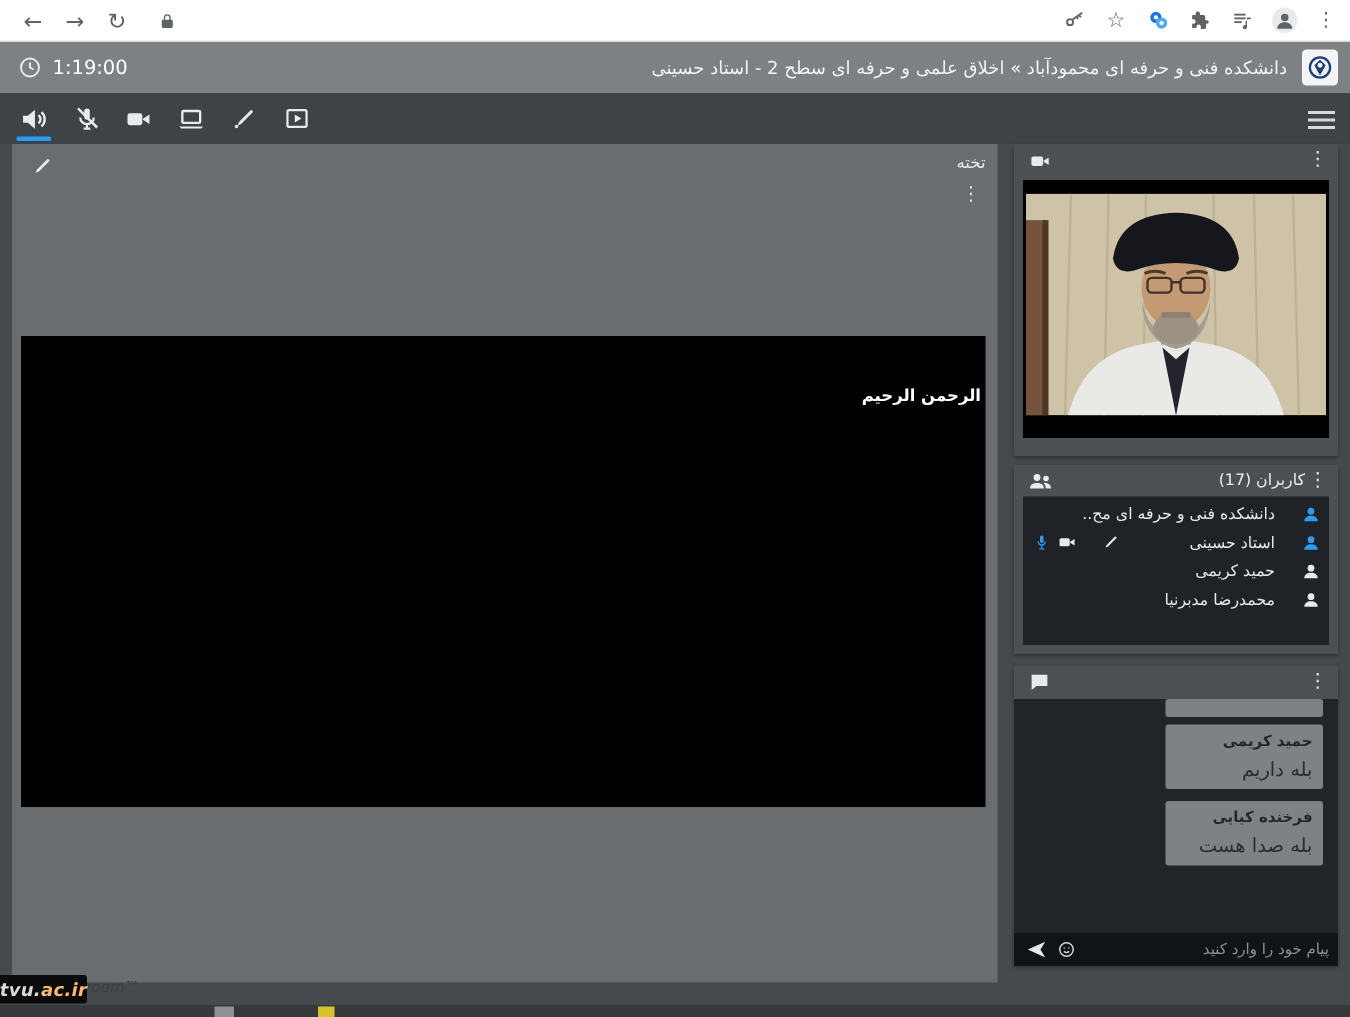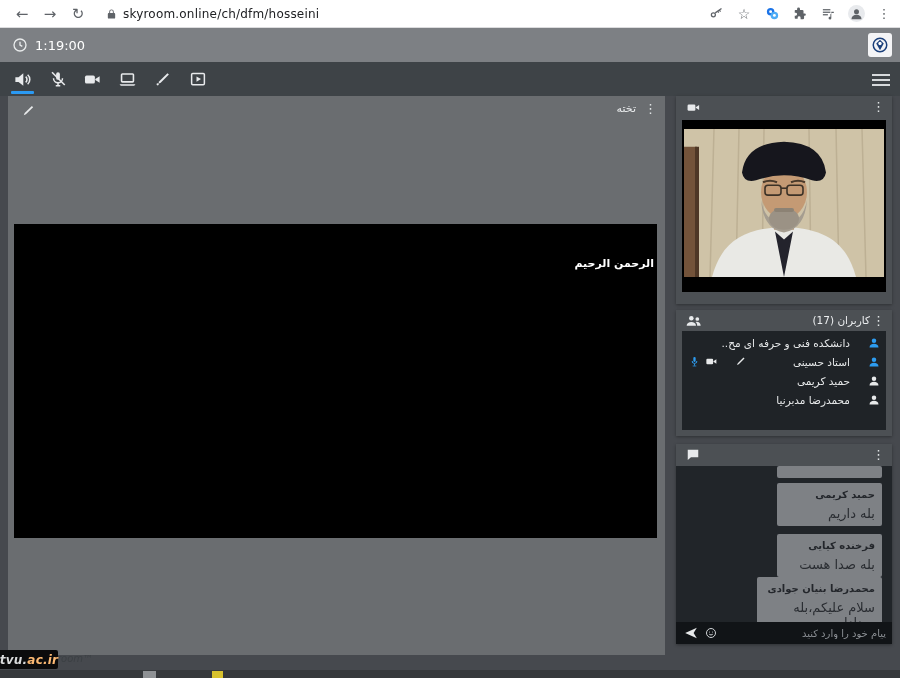--- a/index.html
+++ b/index.html
@@ -26,21 +26,21 @@
   
   .toolbar { left:0; top:62px; width:900px; height:34px; background:#3e4347; display:flex; align-items:center; }
   .tool-btn { width:35px; height:34px; display:flex; align-items:center; justify-content:center; color:#e8eaec; position:relative; cursor:pointer; }
   .tool-btn.active::after { content:""; position:absolute; left:6px; right:6px; bottom:2px; height:3px; background:#2b9af3; border-radius:1px; }
   .hamburger { position:absolute; right:10px; top:9px; width:18px; cursor:pointer; }
   .hamburger div { height:2px; background:#d7dadc; margin:3px 0; }
 
   
   .whiteboard { left:8px; top:96px; width:657px; height:559px; background:#6a6d70; }
   .wb-brush { position:absolute; left:12px; top:8px; color:#e9ebec; cursor:pointer; }
-  .wb-title-wrap { position:absolute; right:8px; top:6px; display:flex; align-items:center; gap:8px; color:#e9ebec; }
+  .wb-title-wrap { position:absolute; right:8px; top:6px; display:flex; align-items:center; gap:8px; color:#e9ebec;flex-direction:column; }
   .wb-title { font-size:11px; direction:rtl; }
   .dots { font-size:13px; color:#dfe2e4; line-height:1; cursor:pointer; letter-spacing:0; }
   .wb-canvas { position:absolute; left:6px; top:128px; width:643px; height:314px; background:#000; overflow:hidden; }
   .wb-text { position:absolute; right:3px; top:30px; text-align:right; direction:rtl; color:#fff; font-size:11px; font-weight:bold; line-height:20px; white-space:nowrap; }
 
   
   .wm-skyroom { left:30px; top:653px; font-size:10px; font-style:italic; color:#3c4044; }
   .tvu-logo { left:0; top:650px; width:58px; height:19px; background:#0b0b0c; border-radius:0 2px 2px 0; display:flex; align-items:center; justify-content:center; font-style:italic; font-weight:bold; font-size:12px; letter-spacing:.2px; }
   .tvu-white { color:#d9dadb; } .tvu-orange { color:#fdba74; }
 
@@ -99,21 +99,20 @@
     </div>
   <div class="nav-ico">
       <span>↻</span>
     </div>
   <div class="url-area">
     <span style="display:flex">
       <svg width="11" height="12" viewBox="0 0 24 24" fill="#5f6368">
           <path d="M12 2a5 5 0 00-5 5v3H6a2 2 0 00-2 2v8a2 2 0 002 2h12a2 2 0 002-2v-8a2 2 0 00-2-2h-1V7a5 5 0 00-5-5zm-3 5a3 3 0 016 0v3H9V7z"></path>
         </svg>
     </span>
-    <span class="url-text">skyroom.online/ch/dfm/hosseini</span>
   </div>
   <div class="chrome-right">
     <div class="nav-ico">
       <span style="display:flex">
           <svg width="15" height="15" viewBox="0 0 24 24" fill="none" stroke="#5f6368" stroke-width="2">
             <circle cx="7" cy="14" r="3.2"></circle>
             <path d="M10 11L20 4"></path>
             <path d="M16.5 6.5l2 2.5M14 8.5l1.6 2"></path>
           </svg>
         </span>
@@ -165,20 +164,21 @@
 <div class="abs session-bar">
   <div class="elapsed">
     <span style="display:flex">
         <svg width="16" height="16" viewBox="0 0 24 24" fill="none" stroke="#e9ebec" stroke-width="2">
           <circle cx="12" cy="12" r="9"></circle>
           <path d="M12 7v5l3.5 2"></path>
         </svg>
       </span>
     <span>1:19:00</span>
   </div>
+  <div class="session-title">دانشکده فنی و حرفه ای محمودآباد » اخلاق علمی و حرفه ای سطح 2 - استاد حسینی</div>
   <div class="uni-logo">
     <svg width="18" height="18" viewBox="0 0 24 24">
         <circle cx="12" cy="12" r="9" fill="none" stroke="#1b3f7a" stroke-width="2"></circle>
         <path d="M12 5l5 5-5 9-5-9z" fill="#1b3f7a"></path>
         <circle cx="12" cy="10" r="2.2" fill="#fff"></circle>
       </svg>
   </div>
 </div>
 
 <div class="abs toolbar">
@@ -388,24 +388,20 @@
   <div class="chat-scroll">
     <div class="bubble bubble-clip"></div>
     <div class="bubble bubble-1">
       <div class="b-name">حمید کریمی</div>
       <div class="b-text">بله داریم</div>
     </div>
     <div class="bubble bubble-2">
       <div class="b-name">فرخنده کیایی</div>
       <div class="b-text">بله صدا هست</div>
     </div>
-    <div class="bubble bubble-3">
-      <div class="b-name">محمدرضا بنیان جوادی</div>
-      <div class="b-text">سلام علیکم،بله صداداریم</div>
-    </div>
   </div>
   <div class="chat-inputbar">
     <span class="send-ico">
         <svg width="14" height="14" viewBox="0 0 24 24" fill="currentColor">
           <path d="M22 3L2 12l20 9-5.5-9z"></path>
         </svg>
       </span>
     <span class="smile-ico">
         <svg width="12" height="12" viewBox="0 0 24 24" fill="none" stroke="currentColor" stroke-width="2">
           <circle cx="12" cy="12" r="9"></circle>

